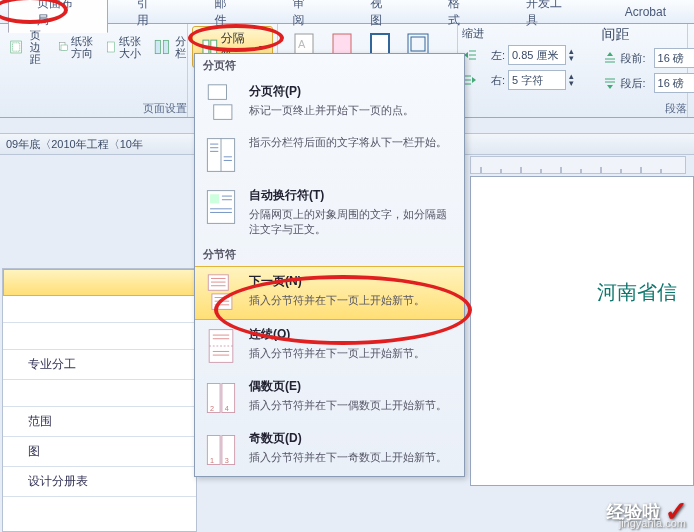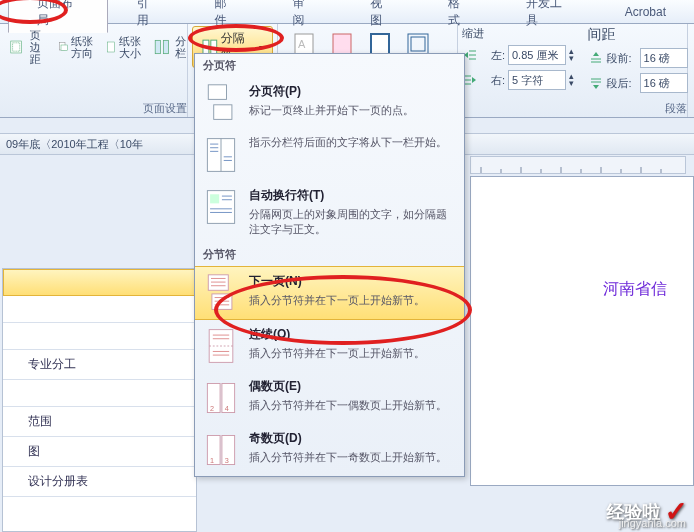--- a/index.html
+++ b/index.html
@@ -28,21 +28,21 @@
 .dropdown{position:absolute;top:53px;left:194px;width:271px;background:linear-gradient(#f6f9fd,#eaf0f8);border:1px solid #8a9bb6;box-shadow:2px 2px 6px rgba(0,0,0,.2)}
 .dd-head{padding:4px 8px;font-size:11px;color:#556;font-weight:bold}
 .dd-item{display:flex;padding:6px 8px;gap:10px;cursor:pointer}
 .dd-item.hover{background:linear-gradient(#fff4bf,#ffdf76);border-top:1px solid #e3b43a;border-bottom:1px solid #e3b43a}
 .dd-ic{width:36px;height:40px;flex:0 0 36px}
 .dd-txt{flex:1}
 .dd-title{font-size:12px;color:#223;font-weight:bold;margin-bottom:3px}
 .dd-desc{font-size:11px;color:#556;line-height:15px}
 .ruler{position:absolute;top:156px;left:470px;width:216px;height:18px;background:#f0f4fa;border:1px solid #bac6d8}
 .doc-area{position:absolute;top:176px;left:470px;right:0;bottom:46px;background:#fff;border:1px solid #9aa9c2}
-.doc-title{position:absolute;top:102px;right:26px;font-size:16px;color:#6d28d9}
+.doc-title{position:absolute;top:102px;right:16px;font-size:20px;color:#0f766e}
 .red-oval{position:absolute;border:4px solid #e02020;border-radius:50%;pointer-events:none}
 .wm{position:absolute;right:6px;bottom:4px;display:flex;align-items:center;gap:4px;color:#fff;font-size:18px;font-weight:bold;text-shadow:1px 1px 3px rgba(0,0,0,.7)}
 .wm .tick{color:#d01515;font-size:28px}
 .wm .url{position:absolute;right:2px;bottom:-1px;font-size:11px;color:#eee;font-weight:normal;text-shadow:1px 1px 2px rgba(0,0,0,.7)}
 svg{display:block}
 .indent-ic{width:16px;height:16px}
 </style>
 </head>
 <body>
 
@@ -118,21 +118,21 @@
       <svg width="24" height="24">
           <rect x="2" y="2" width="20" height="20" fill="none" stroke="#369"></rect>
           <rect x="5" y="5" width="14" height="14" fill="none" stroke="#369"></rect>
         </svg>
     </div>
     <div style="height:30px"></div>
     <div style="text-align:right;font-size:11px;color:#3a4a66;padding-right:6px">页面边框</div>
   </div>
 
   <div class="group" style="width:230px;padding-top:2px">
-    <div class="hstack" style="gap:14px">
+    <div class="hstack" style="gap:28px">
       <div class="vstack">
         <div style="font-size:11px;color:#3a4a66;margin-bottom:3px">缩进</div>
         <div class="indent-row">
           <svg class="indent-ic" viewBox="0 0 16 16">
               <path d="M2 8l4-3v6z" fill="#4a7"></path>
               <line x1="7" y1="4" x2="14" y2="4" stroke="#4a7"></line>
               <line x1="7" y1="8" x2="14" y2="8" stroke="#4a7"></line>
               <line x1="7" y1="12" x2="14" y2="12" stroke="#4a7"></line>
             </svg>
           <span class="lbl">左:</span>

